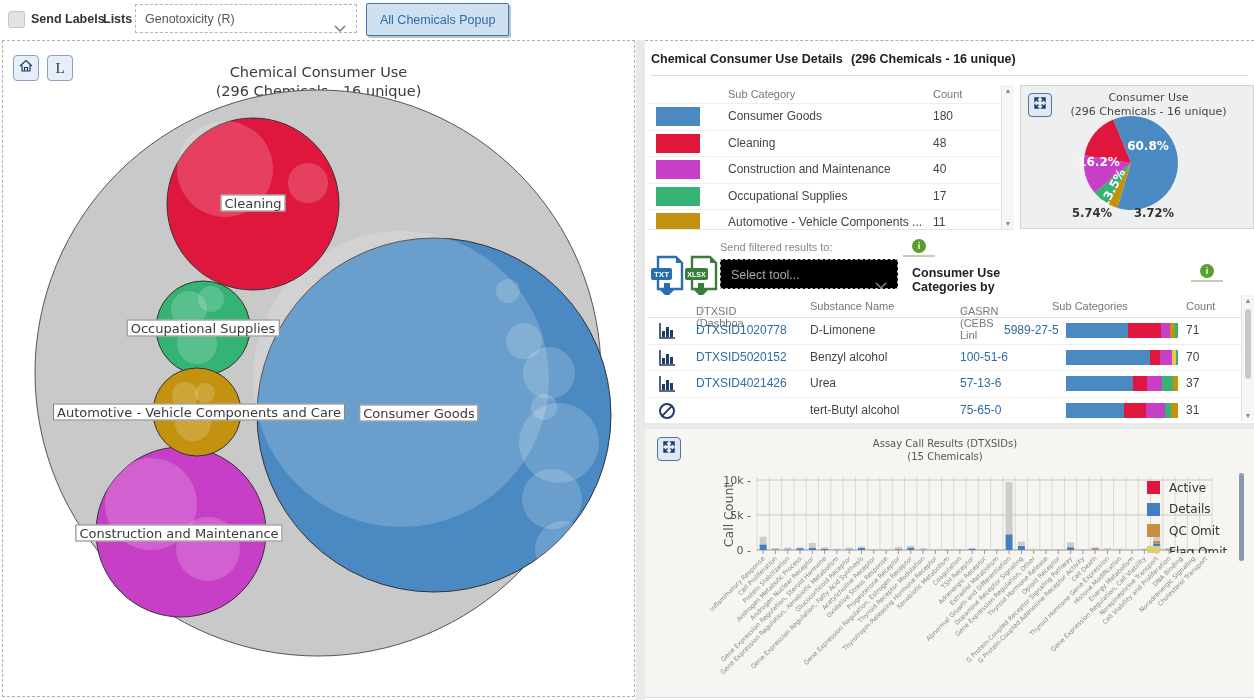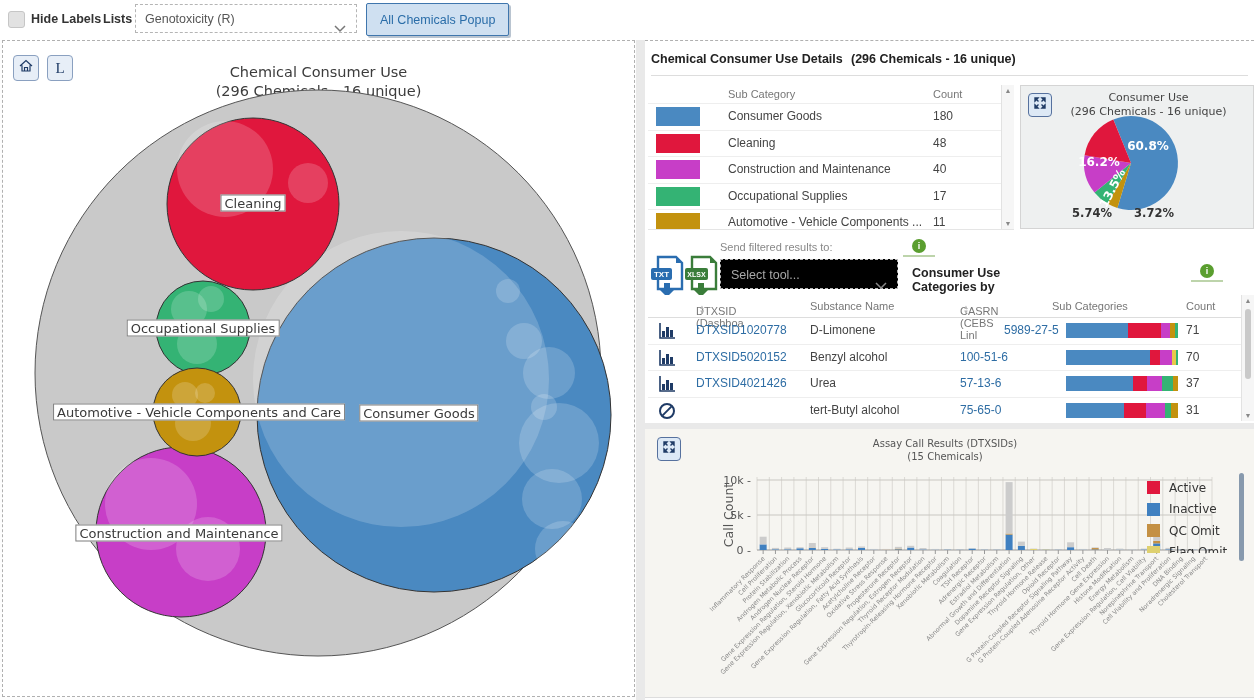--- a/index.html
+++ b/index.html
@@ -70,21 +70,21 @@
   .lg-lab{font-size:12px;color:#333;font-family:"DejaVu Sans",sans-serif;}
   #assay-thumb{position:absolute;left:594px;top:44px;width:5px;height:88px;background:#8799ad;border-radius:3px;}
 </style>
 </head>
 <body>
 
 <div id="app">
 
   <div id="topbar">
     <span class="chk"></span>
-    <span class="tb-label" id="hide-labels-label">Hide Labels</span>
+    <span class="tb-label" id="hide-labels-label">Send Labels</span>
     <span class="tb-label" id="lists-label">Lists</span>
     <div id="list-select">
       <span>Genotoxicity (R)</span>
       <span class="chev">
         <svg width="12" height="8">
             <path d="M1 1 L6 6 L11 1" stroke="#777" stroke-width="1.5" fill="none"></path>
           </svg>
       </span>
     </div>
     <button id="popup-btn">All Chemicals Popup</button>
@@ -560,21 +560,21 @@
           <line x1="560.8513513513512" y1="121" x2="560.8513513513512" y2="125" stroke="#999" stroke-width="1"></line>
           <text x="562.8513513513512" y="130" text-anchor="end" font-size="6.3" fill="#888" font-family="DejaVu Sans,sans-serif" transform="rotate(-45 562.8513513513512 130)">Cholesterol Transport</text>
         </svg>
       <div id="assay-legend">
           <div class="lg-row">
             <span class="lg-sw" style="background: rgb(224, 23, 61);"></span>
             <span class="lg-lab">Active</span>
           </div>
           <div class="lg-row">
             <span class="lg-sw" style="background: rgb(64, 128, 192);"></span>
-            <span class="lg-lab">Inactive</span>
+            <span class="lg-lab">Details</span>
           </div>
           <div class="lg-row">
             <span class="lg-sw" style="background: rgb(196, 144, 67);"></span>
             <span class="lg-lab">QC Omit</span>
           </div>
           <div class="lg-row">
             <span class="lg-sw" style="background: rgb(222, 208, 110);"></span>
             <span class="lg-lab">Flag Omit</span>
           </div>
         </div>

